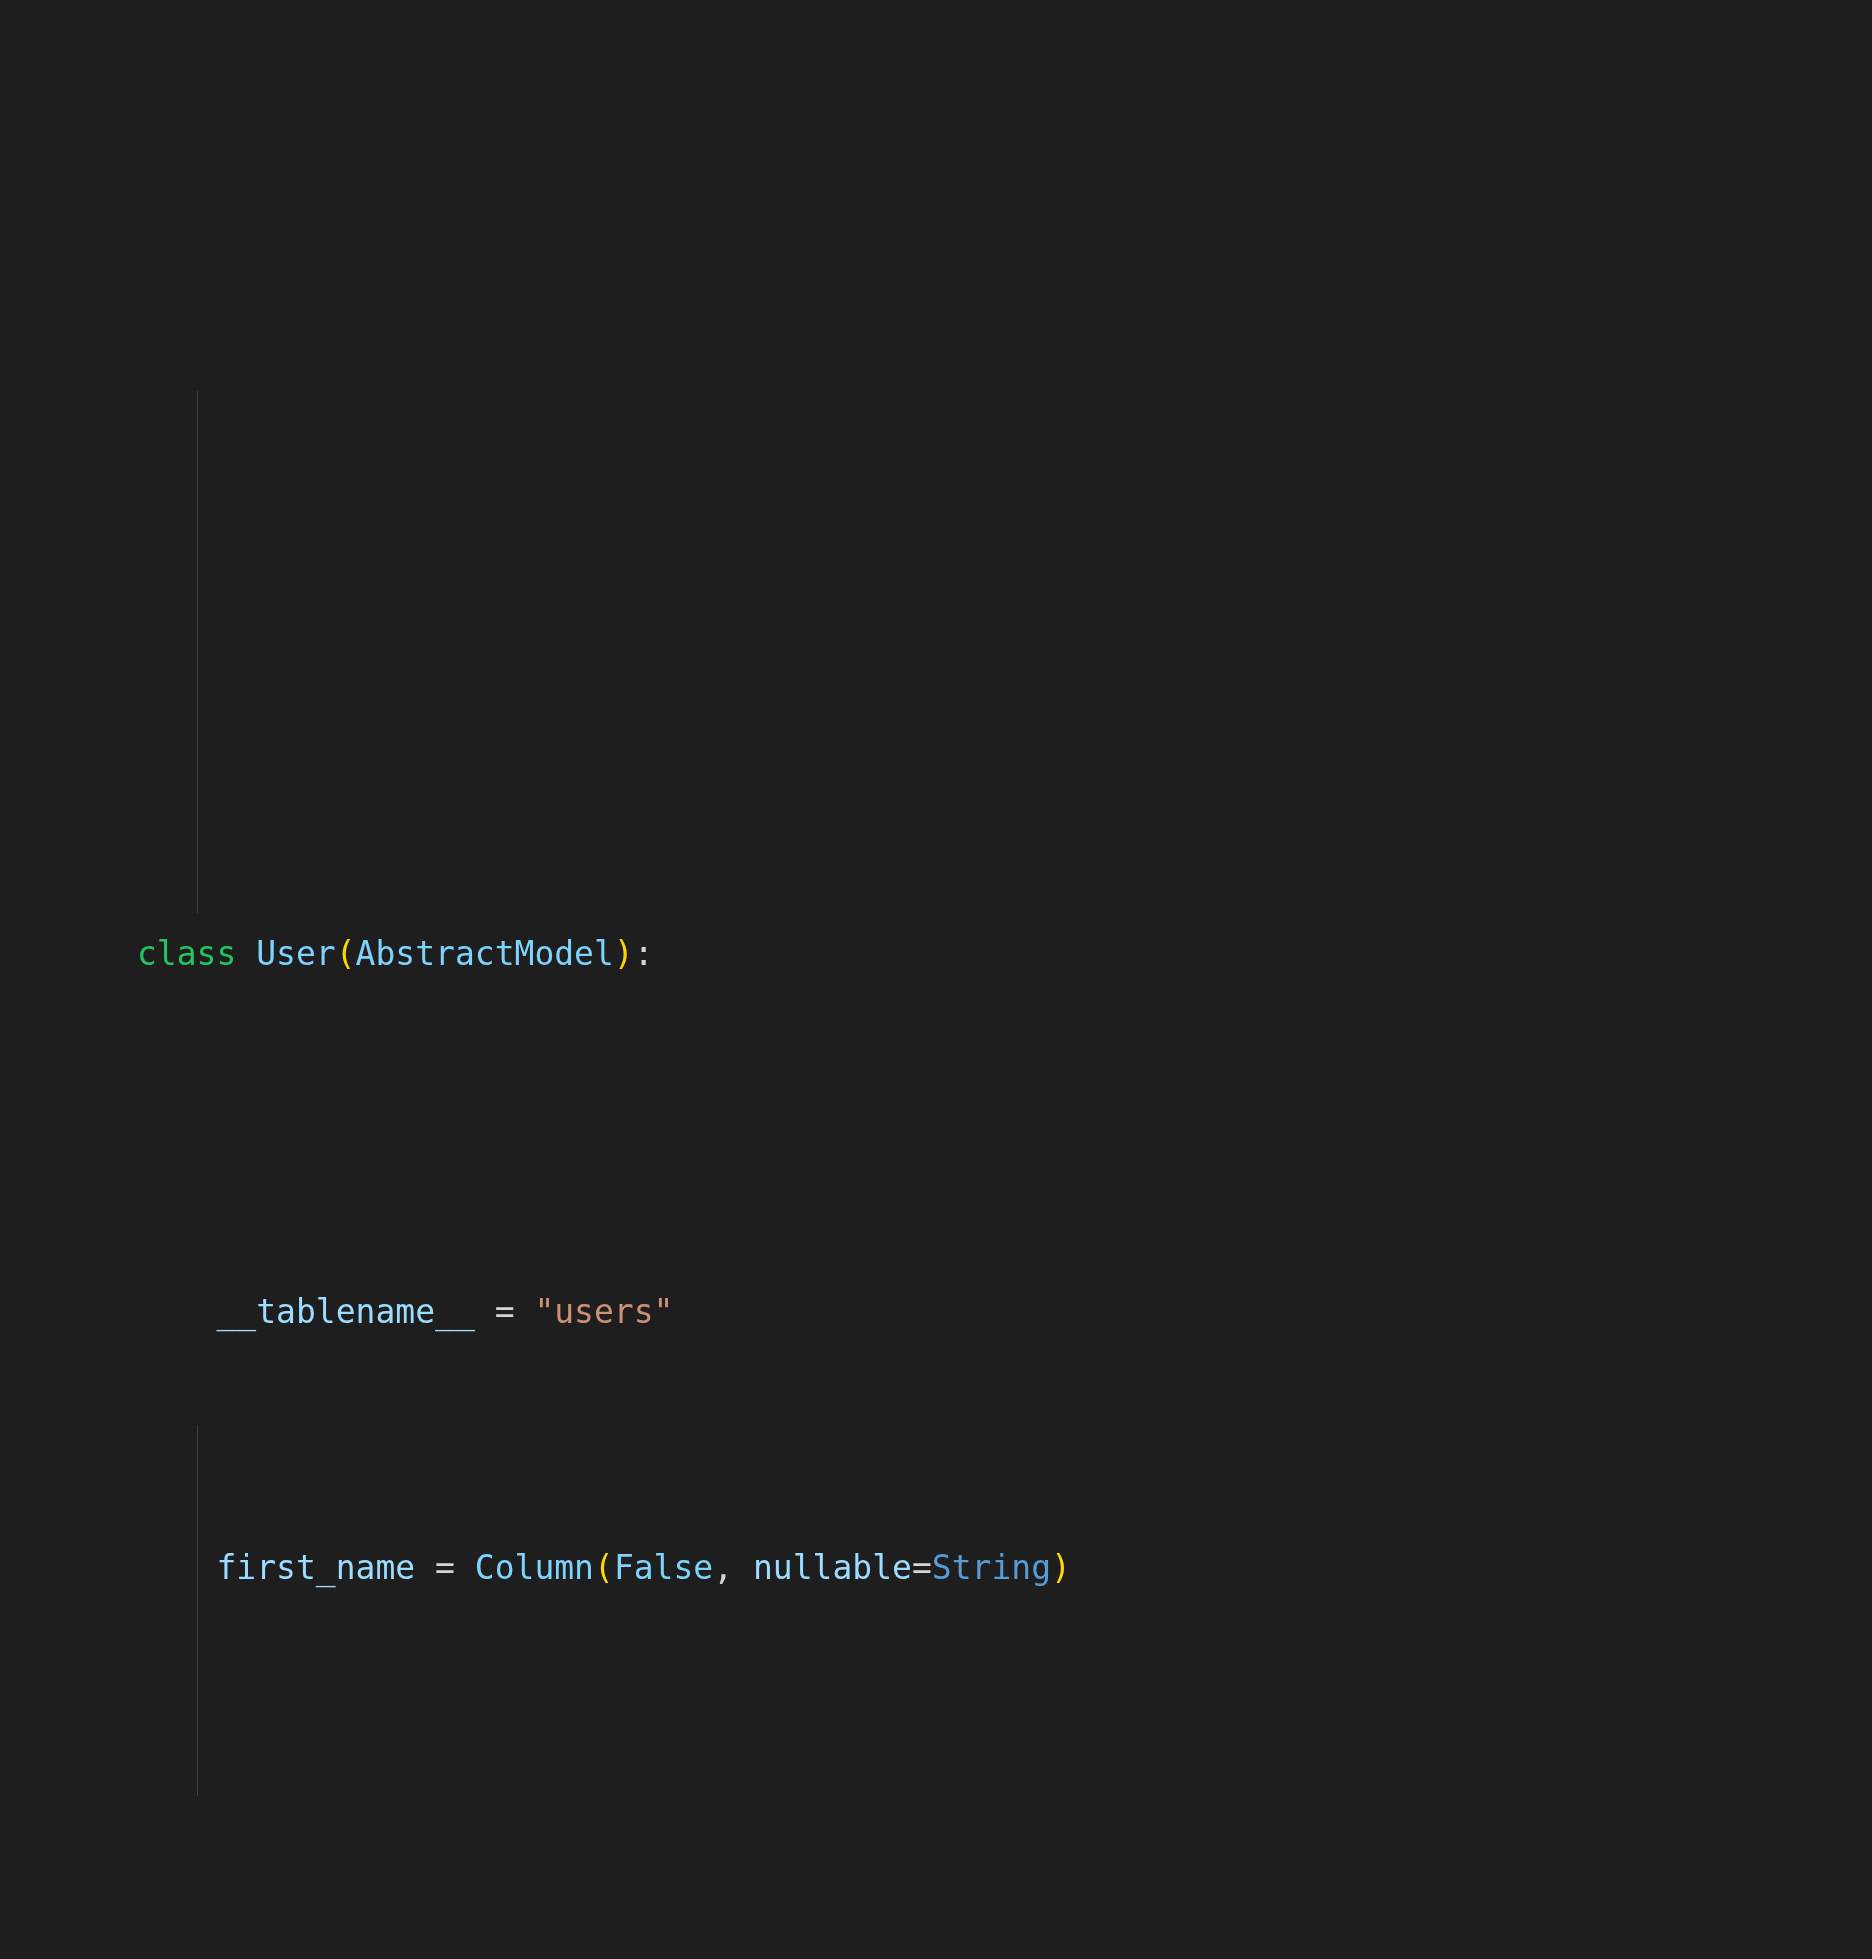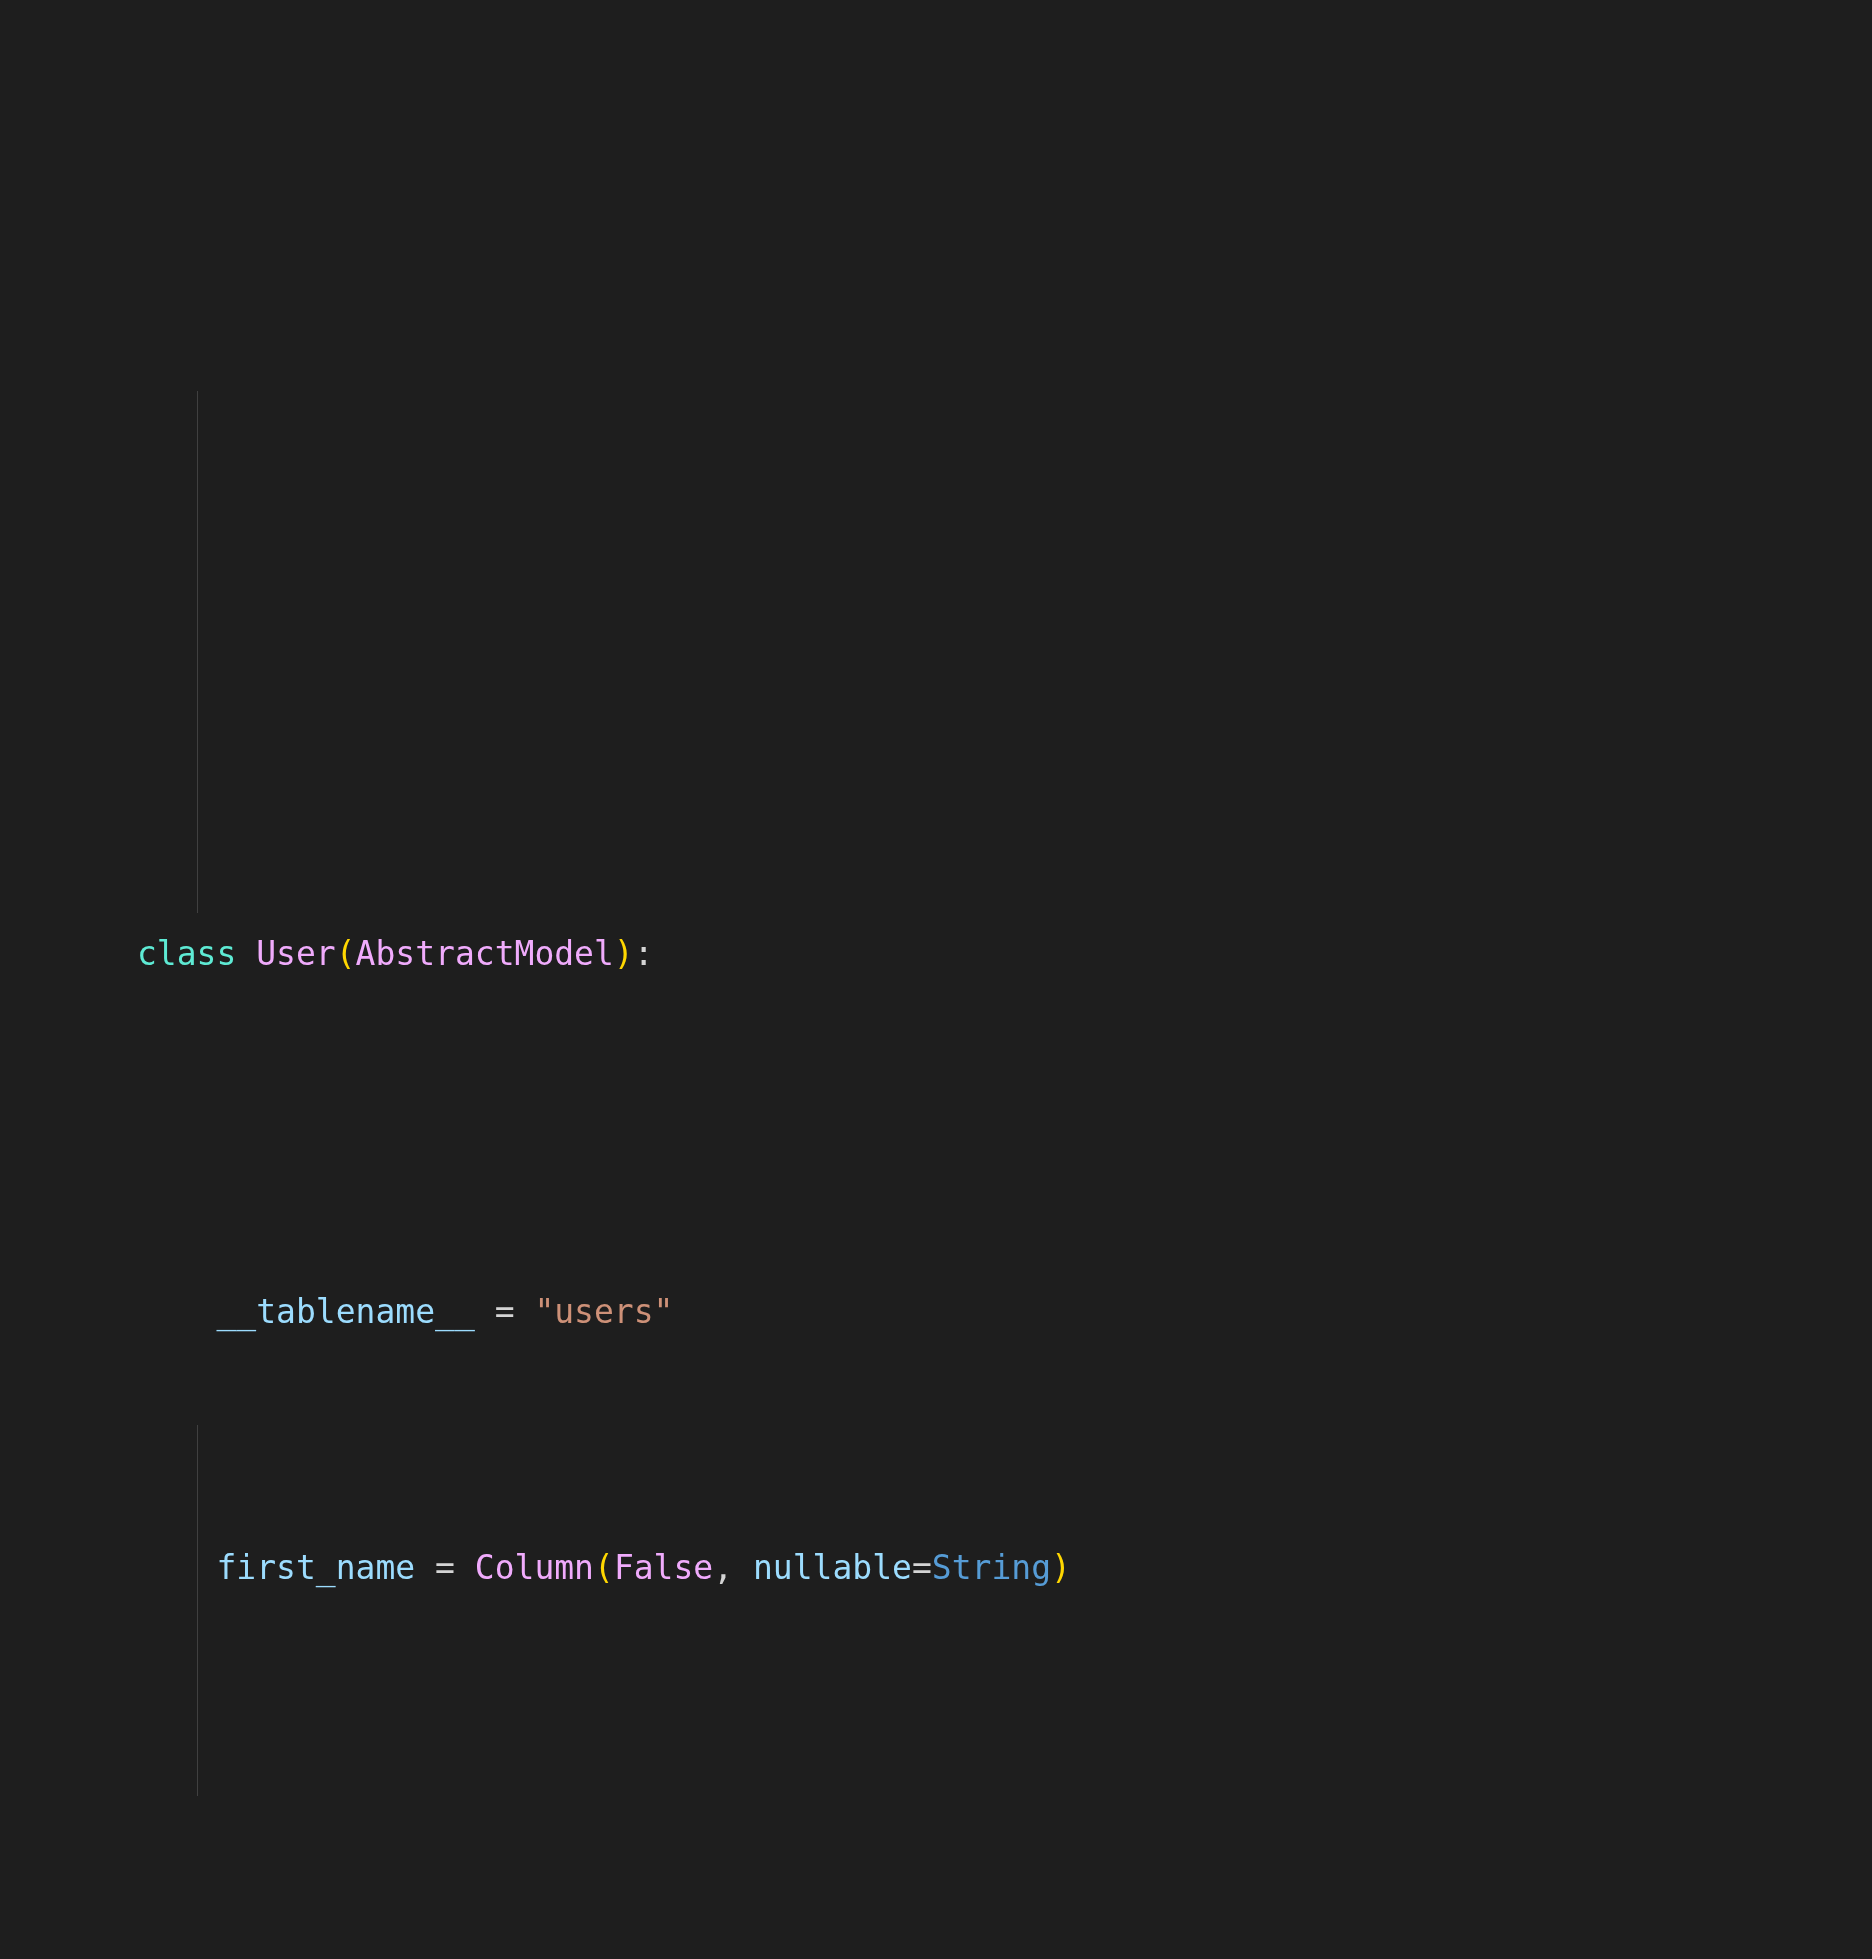--- a/index.html
+++ b/index.html
@@ -26,22 +26,22 @@
   .indent-guide {
     position: absolute;
     left: 197px;
     width: 1px;
     background: #404040;
   }
   .line {
     display: block;
     min-height: 1.55em;
   }
-  .kw   { color: #5eead4; }       
-  .cls  { color: #f0abfc; text-align: right; }       
+  .kw   { color: #22c55e; }       
+  .cls  { color: #7dd3fc; text-align: right; }       
   .var  { color: #9cdcfe; }       
   .str  { color: #ce9178; }       
   .cmt  { color: #6a9955; }       
   .op   { color: #d4d4d4; }       
   .pnY  { color: #ffd700; }       
   .const{ color: #569cd6; }
 </style>
 </head>
 <body>
 

